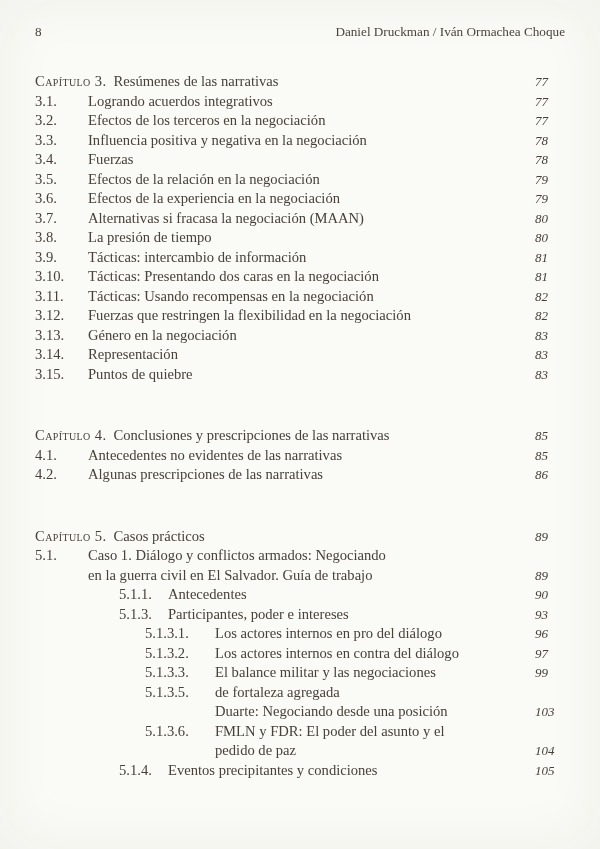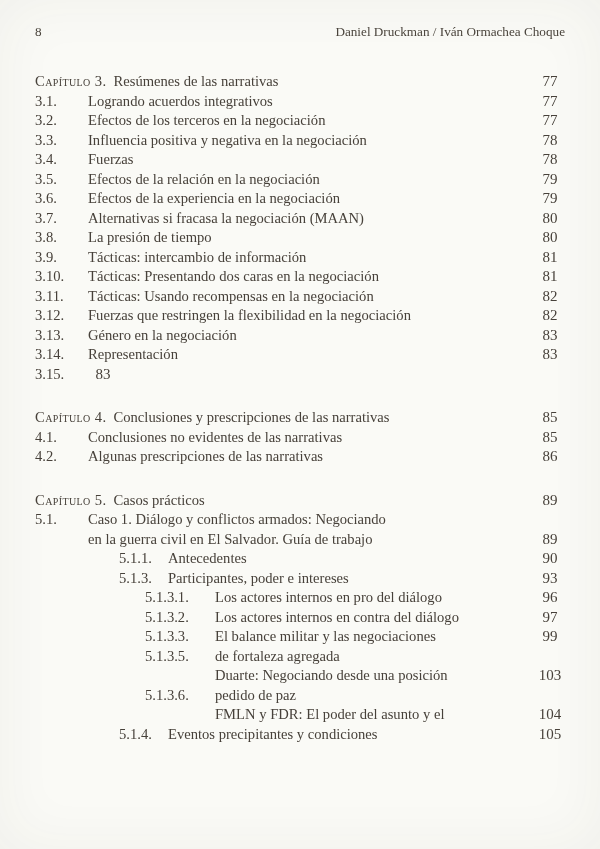--- a/index.html
+++ b/index.html
@@ -30,39 +30,40 @@
     color: #4a443c;
   }
   .toc {
     font-size: 14.6px;
     line-height: 19.5px;
   }
   .toc-row {
     display: flex;
   }
   .toc-row.gap-before {
-    margin-top: 24px;
+    margin-top: 42px;
   }
   .num {
     flex: none;
     align-self: flex-start;
   }
   .title {
     flex: 1 1 auto;
     min-width: 0;
   }
   .title-line {
     display: block;
   }
   .pg {
     flex: none;
     align-self: flex-end;
     min-width: 30px;
-    text-align: center;
-    font-size: 15px;
+    text-align: left;
+    font-size: 13px;
+    font-style: italic;
   }
   
   .lvl0 .num {
     font-variant: small-caps;
     letter-spacing: 0.4px;
     margin-right: 7px;
   }
   .lvl1 .num { width: 53px; }
   .lvl2 { padding-left: 84px; }
   .lvl2 .num { width: 49px; }
@@ -178,33 +179,36 @@
   </div>
       <div class="toc-row lvl1">
     <span class="num">3.14.</span>
     <span class="title">
           <span class="title-line">Representación</span>
         </span>
     <span class="pg">83</span>
   </div>
       <div class="toc-row lvl1">
     <span class="num">3.15.</span>
+    <span class="title">
+          <span class="title-line">Puntos de quiebre</span>
+        </span>
     <span class="pg">83</span>
   </div>
       <div class="toc-row lvl0 gap-before">
     <span class="num">Capítulo 4.</span>
     <span class="title">
           <span class="title-line">Conclusiones y prescripciones de las narrativas</span>
         </span>
     <span class="pg">85</span>
   </div>
       <div class="toc-row lvl1">
     <span class="num">4.1.</span>
     <span class="title">
-          <span class="title-line">Conclusiones no evidentes de las narrativas</span>
+          <span class="title-line">Antecedentes no evidentes de las narrativas</span>
         </span>
     <span class="pg">85</span>
   </div>
       <div class="toc-row lvl1">
     <span class="num">4.2.</span>
     <span class="title">
           <span class="title-line">Algunas prescripciones de las narrativas</span>
         </span>
     <span class="pg">86</span>
   </div>
@@ -262,22 +266,22 @@
     <span class="num">5.1.3.5.</span>
     <span class="title">
           <span class="title-line">de fortaleza agregada</span>
           <span class="title-line">Duarte: Negociando desde una posición</span>
         </span>
     <span class="pg">103</span>
   </div>
       <div class="toc-row lvl3">
     <span class="num">5.1.3.6.</span>
     <span class="title">
+          <span class="title-line">FMLN y FDR: El poder del asunto y el</span>
           <span class="title-line">pedido de paz</span>
-          <span class="title-line">FMLN y FDR: El poder del asunto y el</span>
         </span>
     <span class="pg">104</span>
   </div>
       <div class="toc-row lvl2">
     <span class="num">5.1.4.</span>
     <span class="title">
           <span class="title-line">Eventos precipitantes y condiciones</span>
         </span>
     <span class="pg">105</span>
   </div>

